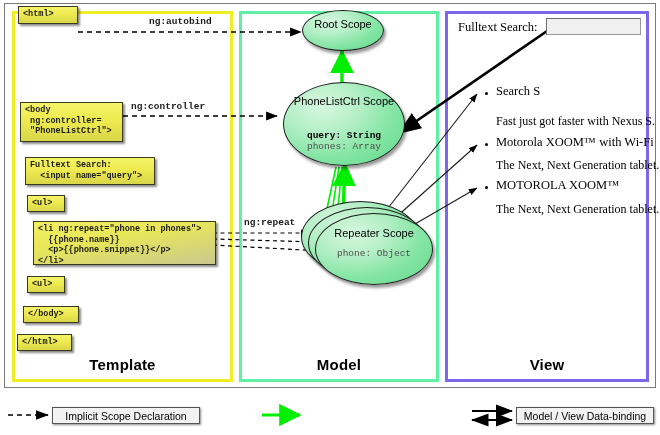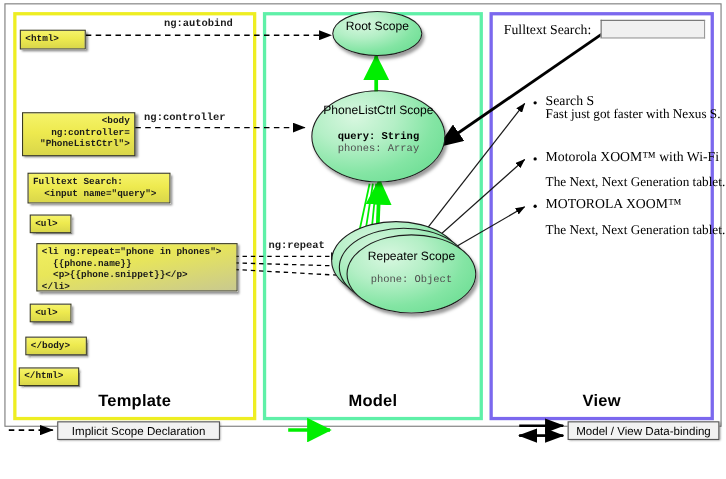--- a/index.html
+++ b/index.html
@@ -127,21 +127,21 @@
   .view-bullet {
     position: absolute;
     width: 3px; height: 3px;
     border-radius: 50%;
     background: #000;
   }
 
   
   #legend {
     position: absolute;
-    left: 0; top: 372px;
+    left: 0; top: 396px;
     width: 660px; height: 39px;
   }
   .legend-box {
     position: absolute;
     box-sizing: border-box;
     border: 1px solid #555;
     background: #f2f2f2;
     box-shadow: 1px 1px 2px rgba(0,0,0,.45);
     font-size: 10.5px;
     color: #000;
@@ -204,23 +204,23 @@
 
       <line x1="355" y1="240" x2="472" y2="90" stroke="#1a1a1a" stroke-width="1.1" marker-end="url(#ah-black-sm)"></line>
       <line x1="352" y1="248" x2="472" y2="141" stroke="#1a1a1a" stroke-width="1.1" marker-end="url(#ah-black-sm)"></line>
       <line x1="348" y1="256" x2="472" y2="184" stroke="#1a1a1a" stroke-width="1.1" marker-end="url(#ah-black-sm)"></line>
     </svg>
 
     <div class="edge-label" id="lbl-autobind" style="left:144px; top:12px;">ng:autobind</div>
     <div class="edge-label" id="lbl-controller" style="left:126px; top:97px;">ng:controller</div>
     <div class="edge-label" id="lbl-repeat" style="left:239px; top:213px;">ng:repeat</div>
 
-    <div class="cbox" style="left:13px; top:23px; width:60px; height:18px;">&lt;html&gt;</div>
-
-    <div class="cbox" style="left:15px; top:98px; width:103px; height:40px;text-align:right;">&lt;body
+    <div class="cbox" style="left:13px; top:2px; width:60px; height:18px;">&lt;html&gt;</div>
+
+    <div class="cbox" style="left:15px; top:98px; width:103px; height:40px;">&lt;body
  ng:controller=
  "PhoneListCtrl"&gt;</div>
 
     <div class="cbox" style="left:20px; top:153px; width:130px; height:28px;">Fulltext Search:
   &lt;input name="query"&gt;</div>
 
     <div class="cbox" style="left:22px; top:191px; width:38px; height:17px;">&lt;ul&gt;</div>
 
     <div class="cbox wide" style="left:28px; top:217px; width:183px; height:44px;">&lt;li ng:repeat="phone in phones"&gt;
   {{phone.name}}
@@ -234,39 +234,39 @@
     <div class="cbox" style="left:12px; top:330px; width:55px; height:17px;">&lt;/html&gt;</div>
 
     <div class="ellipse" id="scope-root" style="left:297px; top:6px; width:82px; height:41px;">
       <div class="ell-title" style="margin-top:7px;">Root
 Scope</div>
     </div>
 
     <div class="ellipse" id="scope-ctrl" style="left:278px; top:78px; width:122px; height:84px;">
       <div class="ell-title" style="margin-top:12px;">PhoneListCtrl
 Scope</div>
-      <div class="ell-props prop-bold" style="margin-top:10px;">query: String</div>
+      <div class="ell-props prop-bold" style="margin-top:22px;">query: String</div>
       <div class="ell-props prop-dim">phones: Array</div>
     </div>
 
     <div class="ellipse" style="left:296px; top:197px; width:118px; height:72px;"></div>
     <div class="ellipse" style="left:303px; top:203px; width:118px; height:72px;"></div>
 
     <div class="ellipse" id="scope-repeater" style="left:310px; top:209px; width:118px; height:72px;">
       <div class="ell-title" style="margin-top:13px;">Repeater
 Scope</div>
       <div class="ell-props prop-dim" style="margin-top:8px;">phone: Object</div>
     </div>
 
     <div class="view-serif" id="view-search-label" style="left:453px; top:16px;">Fulltext Search:</div>
     <input id="view-search-input" type="text" style="left: 541px; top: 14px; width: 95px; height: 17px;" value="">
 
     <div class="view-bullet" style="left:480px; top:88px;"></div>
     <div class="view-item-name" style="position:absolute; left:491px; top:80px;">Search S</div>
-    <div class="view-item-snip" style="position:absolute; left:491px; top:92px;">Fast just got faster with Nexus S.</div>
+    <div class="view-item-snip" style="position:absolute; left:491px; top:110px;">Fast just got faster with Nexus S.</div>
 
     <div class="view-bullet" style="left:480px; top:139px;"></div>
     <div class="view-item-name" style="position:absolute; left:491px; top:131px;">Motorola XOOM™  with Wi-Fi</div>
     <div class="view-item-snip" style="position:absolute; left:491px; top:154px;">The Next, Next Generation tablet.</div>
 
     <div class="view-bullet" style="left:480px; top:182px;"></div>
     <div class="view-item-name" style="position:absolute; left:491px; top:174px;">MOTOROLA XOOM™</div>
     <div class="view-item-snip" style="position:absolute; left:491px; top:198px;">The Next, Next Generation tablet.</div>
 
   </div>

